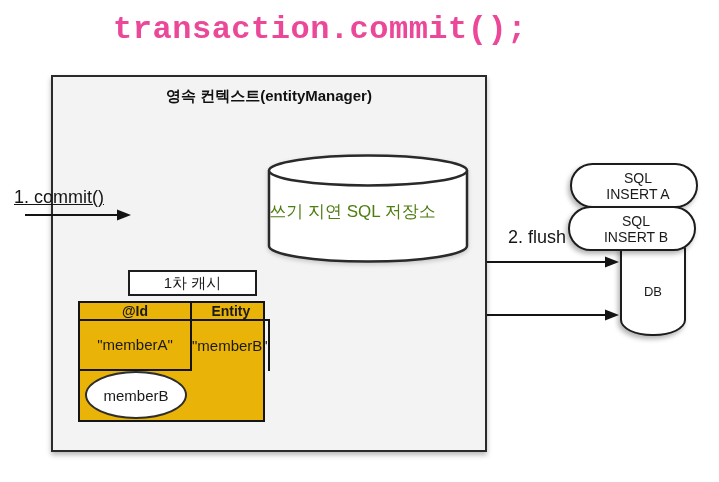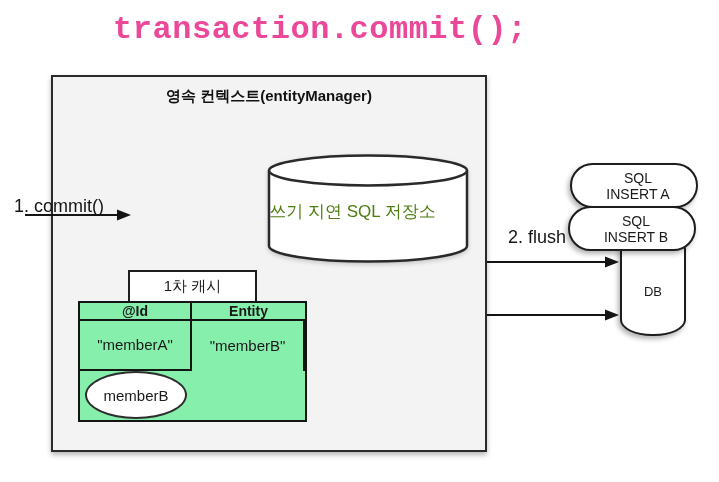--- a/index.html
+++ b/index.html
@@ -46,31 +46,31 @@
   }
   .sql-store-label {
     position: absolute;
     left: 268px; top: 200px; width: 169px;
     text-align: center;
     font-size: 17px;
     color: #4d7c0f;
   }
   .cache-tab {
     position: absolute;
-    left: 128px; top: 270px; width: 129px; height: 33px;
+    left: 128px; top: 270px; width: 129px; height: 26px;
     background: #ffffff;
     border: 2px solid #1d1d1d;
     box-sizing: border-box;
     display: flex; align-items: center; justify-content: center;
     font-size: 15px;
   }
   .cache-table {
     position: absolute;
-    left: 78px; top: 301px; width: 229px; height: 121px;
-    background: #86efac;
+    left: 78px; top: 301px; width: 187px; height: 121px;
+    background: #eab308;
     border: 2px solid #141414;
     box-sizing: border-box;
     display: grid;
     grid-template-columns: 112px 1fr;
     grid-template-rows: 18px 1fr 1fr;
   }
   .cell {
     display: flex; align-items: center; justify-content: center;
     box-sizing: border-box;
   }
@@ -120,21 +120,21 @@
     z-index: 6;
     pointer-events: none;
   }
   .flow-label {
     position: absolute;
     font-size: 18px;
     color: #151515;
     z-index: 7;
     white-space: nowrap;
   }
-  .flow-label-1 { left: 14px;  top: 196px; }
+  .flow-label-1 { left: 14px;  top: 187px; text-decoration: underline; }
   .flow-label-2 { left: 508px; top: 227px; }
   .flow-label-3 { left: 505px; top: 321px; }
 </style>
 </head>
 <body>
 
 <div class="canvas">
 
   <div class="title">transaction.commit();</div>
 

